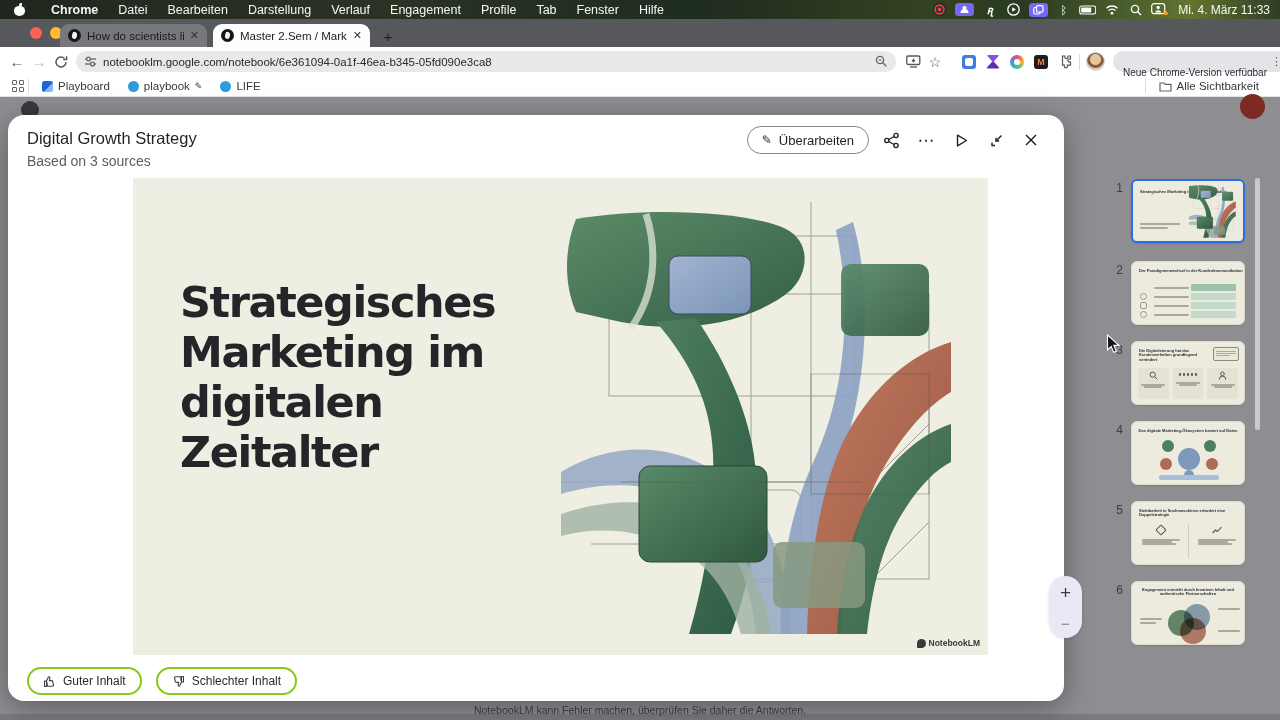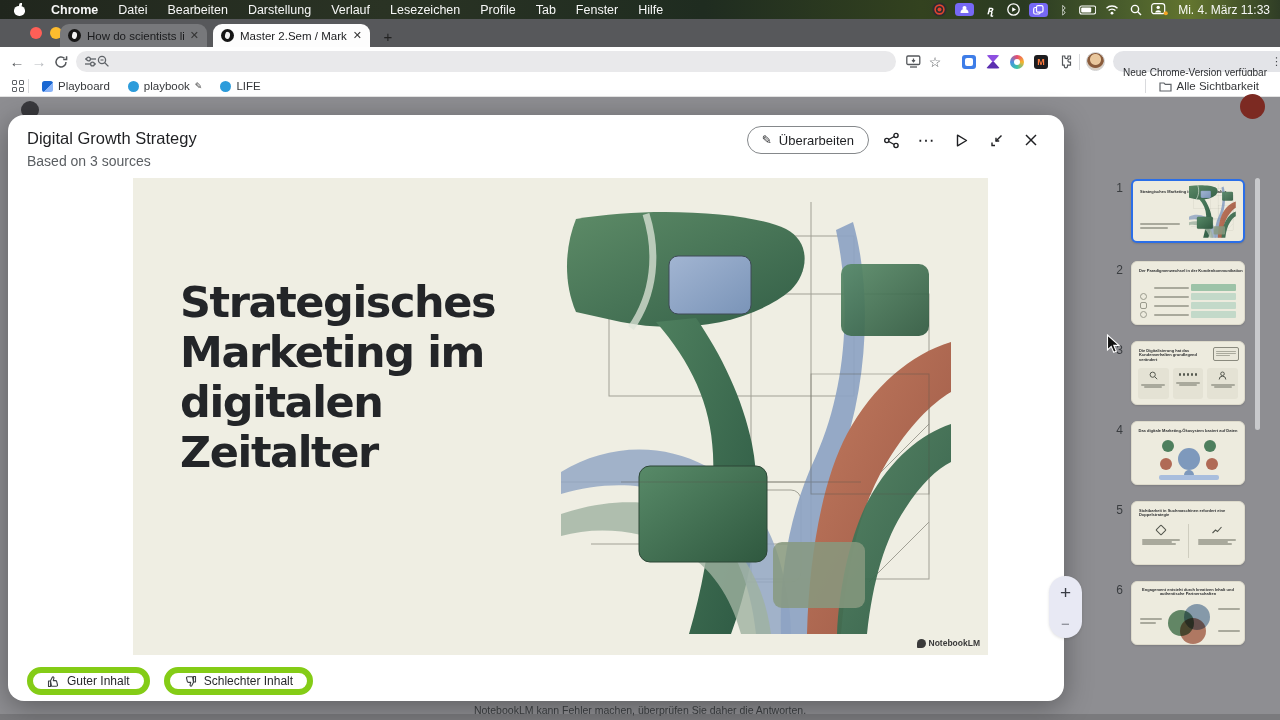--- a/index.html
+++ b/index.html
@@ -94,21 +94,21 @@
   .mini-title.center { text-align:center; }
   .mb4 { height:2px; background:#a9a99c; border-radius:1px; }
   .scrollbar { position:absolute; left:1247px; top:63px; width:5px; height:252px; background:#c9cacd; border-radius:3px; }
 
   
   .zoomer { position:absolute; left:1041px; top:461px; width:33px; height:62px; border-radius:17px; background:#e8e9f4; box-shadow:0 1px 3px rgba(0,0,0,.12); display:flex; flex-direction:column; align-items:center; justify-content:space-around; }
   .zoom-in { font-size:19px; color:#393c45; } .zoom-out { font-size:15px; color:#7b7e87; }
 
   
   .feedback { position:absolute; left:19px; top:552px; display:flex; gap:14px; }
-  .fb-btn { height:28px; border:6px solid #84cc16; border-radius:15px; background:#fff; display:flex; align-items:center; gap:7px; padding:0 14px; font-size:12px; color:#27292b; }
+  .fb-btn { height:28px; border:2px solid #84cc16; border-radius:15px; background:#fff; display:flex; align-items:center; gap:7px; padding:0 14px; font-size:12px; color:#27292b; }
 
   
   .cursor { position:absolute; left:1106px; top:334px; z-index:50; }
 
   svg { display:block; }
 </style>
 </head>
 <body>
 
 <svg width="0" height="0" style="position:absolute" aria-hidden="true">
@@ -164,21 +164,21 @@
   </defs>
 </svg>
 
 <div class="menubar">
   <div class="apple"></div>
   <div class="menu-item app">Chrome</div>
   <div class="menu-item">Datei</div>
   <div class="menu-item">Bearbeiten</div>
   <div class="menu-item">Darstellung</div>
   <div class="menu-item">Verlauf</div>
-  <div class="menu-item">Lesezeichen</div>
+  <div class="menu-item">Engagement</div>
   <div class="menu-item">Profile</div>
   <div class="menu-item">Tab</div>
   <div class="menu-item">Fenster</div>
   <div class="menu-item">Hilfe</div>
 
   <div class="mb-status">
     <div class="mb-ic">
       <svg width="15" height="15">
           <circle cx="7.5" cy="7.5" r="7" fill="#2c2c31"></circle>
           <circle cx="7.5" cy="7.5" r="4.4" fill="none" stroke="#e1442f" stroke-width="1.6"></circle>
@@ -267,20 +267,21 @@
   </div>
   <div class="omnibox">
     <svg width="13" height="13">
         <g stroke="#5f6368" stroke-width="1.3" fill="#e9e9eb">
           <line x1="1" y1="4" x2="12" y2="4"></line>
           <circle cx="4.5" cy="4" r="1.9"></circle>
           <line x1="1" y1="9" x2="12" y2="9"></line>
           <circle cx="8.5" cy="9" r="1.9"></circle>
         </g>
       </svg>
+    <div class="omni-url">notebooklm.google.com/notebook/6e361094-0a1f-46ea-b345-05fd090e3ca8</div>
     <svg width="13" height="13">
         <circle cx="5" cy="5" r="3.6" fill="none" stroke="#5f6368" stroke-width="1.3"></circle>
         <line x1="7.8" y1="7.8" x2="11.4" y2="11.4" stroke="#5f6368" stroke-width="1.3"></line>
         <line x1="3.5" y1="5" x2="6.5" y2="5" stroke="#5f6368" stroke-width="1.1"></line>
       </svg>
   </div>
   <div class="nav-ic" style="margin-left:6px;">
     <svg width="15" height="13">
         <rect x="0.8" y="1" width="13" height="8.5" rx="1.2" fill="none" stroke="#54575b" stroke-width="1.3"></rect>
         <line x1="4" y1="12" x2="11" y2="12" stroke="#54575b" stroke-width="1.3"></line>

